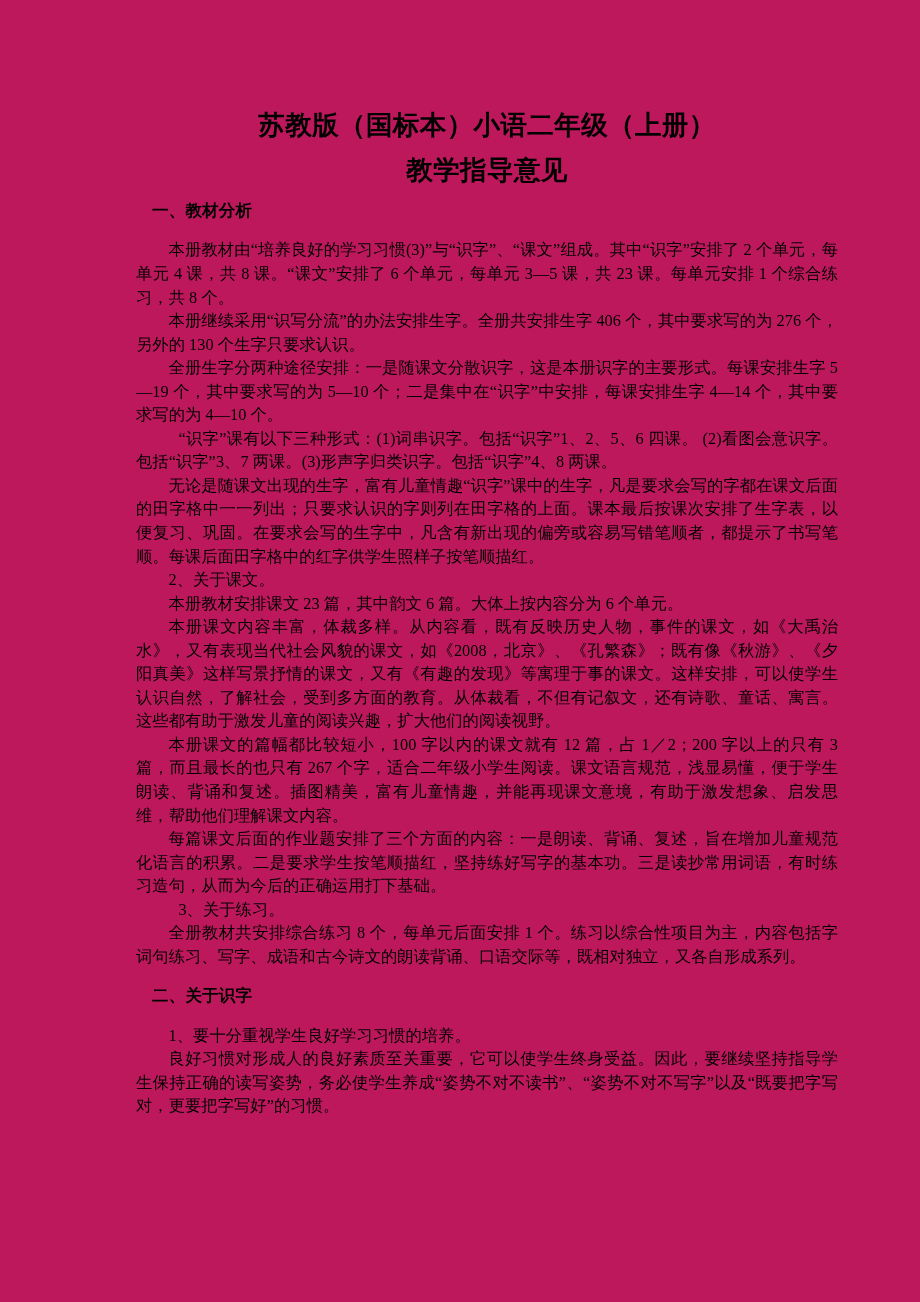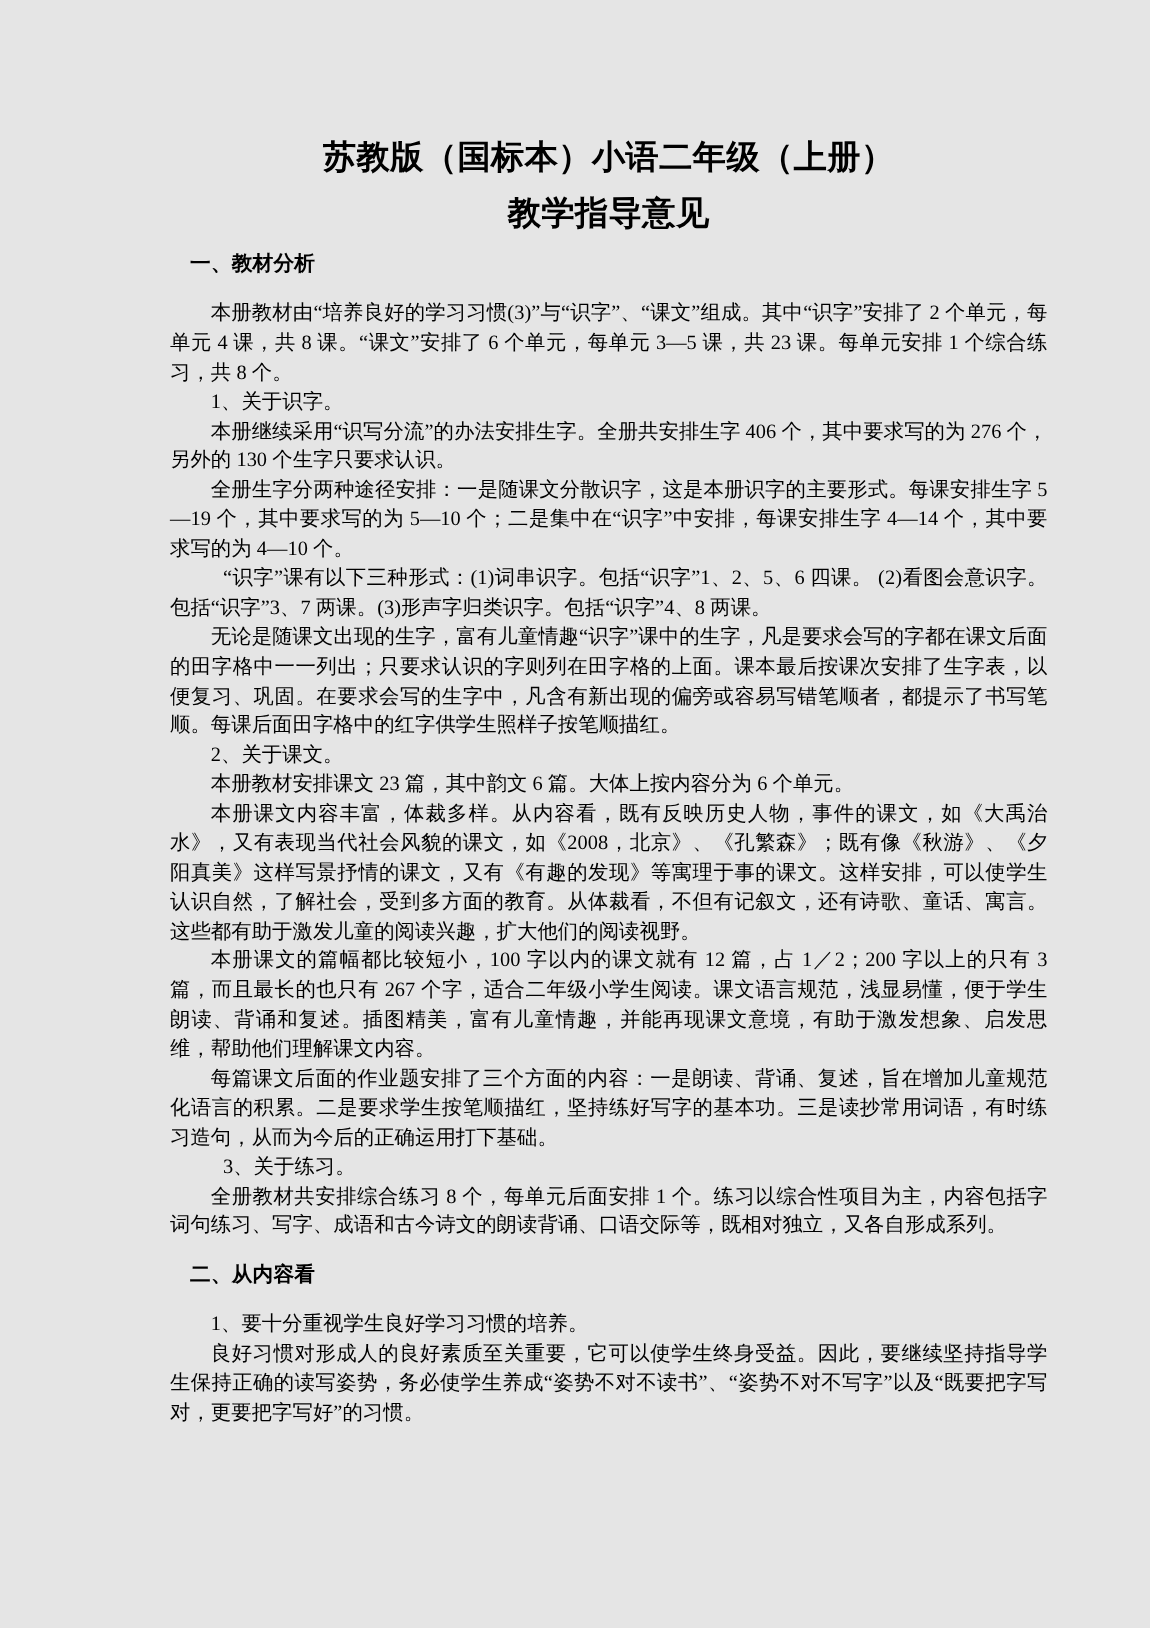--- a/index.html
+++ b/index.html
@@ -11,21 +11,21 @@
     width: 920px;
     height: 1302px;
     font-family: "Liberation Serif", "DejaVu Serif", serif;
     color: #000000;
     overflow: hidden;
   }
   .page {
     position: relative;
     width: 920px;
     height: 1302px;
-    background: #e5e5e5;
+    background: #be185d;
     box-sizing: border-box;
   }
   .content {
     position: absolute;
     left: 136px;
     top: 0;
     width: 702px;
   }
   .title-block {
     padding-top: 112px;
@@ -73,32 +73,31 @@
   <div class="content">
 
     <div class="title-block">
       <div class="doc-title line1">苏教版（国标本）小语二年级（上册）</div>
       <div class="doc-title line2">教学指导意见</div>
     </div>
 
     <h2 class="section-heading">一、教材分析</h2>
 
     <p class="para">本册教材由“培养良好的学习习惯(3)”与“识字”、“课文”组成。其中“识字”安排了 2 个单元，每单元 4 课，共 8 课。“课文”安排了 6 个单元，每单元 3—5 课，共 23 课。每单元安排 1 个综合练习，共 8 个。</p>
-    <p class="para">1、关于识字。</p>
     <p class="para">本册继续采用“识写分流”的办法安排生字。全册共安排生字 406 个，其中要求写的为 276 个，另外的 130 个生字只要求认识。</p>
     <p class="para">全册生字分两种途径安排：一是随课文分散识字，这是本册识字的主要形式。每课安排生字 5—19 个，其中要求写的为 5—10 个；二是集中在“识字”中安排，每课安排生字 4—14 个，其中要求写的为 4—10 个。</p>
     <p class="para indent3">“识字”课有以下三种形式：(1)词串识字。包括“识字”1、2、5、6 四课。 (2)看图会意识字。包括“识字”3、7 两课。(3)形声字归类识字。包括“识字”4、8 两课。</p>
     <p class="para">无论是随课文出现的生字，富有儿童情趣“识字”课中的生字，凡是要求会写的字都在课文后面的田字格中一一列出；只要求认识的字则列在田字格的上面。课本最后按课次安排了生字表，以便复习、巩固。在要求会写的生字中，凡含有新出现的偏旁或容易写错笔顺者，都提示了书写笔顺。每课后面田字格中的红字供学生照样子按笔顺描红。</p>
     <p class="para">2、关于课文。</p>
     <p class="para">本册教材安排课文 23 篇，其中韵文 6 篇。大体上按内容分为 6 个单元。</p>
     <p class="para">本册课文内容丰富，体裁多样。从内容看，既有反映历史人物，事件的课文，如《大禹治水》，又有表现当代社会风貌的课文，如《2008，北京》、《孔繁森》；既有像《秋游》、《夕阳真美》这样写景抒情的课文，又有《有趣的发现》等寓理于事的课文。这样安排，可以使学生认识自然，了解社会，受到多方面的教育。从体裁看，不但有记叙文，还有诗歌、童话、寓言。这些都有助于激发儿童的阅读兴趣，扩大他们的阅读视野。</p>
     <p class="para">本册课文的篇幅都比较短小，100 字以内的课文就有 12 篇，占 1／2；200 字以上的只有 3 篇，而且最长的也只有 267 个字，适合二年级小学生阅读。课文语言规范，浅显易懂，便于学生朗读、背诵和复述。插图精美，富有儿童情趣，并能再现课文意境，有助于激发想象、启发思维，帮助他们理解课文内容。</p>
     <p class="para">每篇课文后面的作业题安排了三个方面的内容：一是朗读、背诵、复述，旨在增加儿童规范化语言的积累。二是要求学生按笔顺描红，坚持练好写字的基本功。三是读抄常用词语，有时练习造句，从而为今后的正确运用打下基础。</p>
     <p class="para indent3">3、关于练习。</p>
     <p class="para">全册教材共安排综合练习 8 个，每单元后面安排 1 个。练习以综合性项目为主，内容包括字词句练习、写字、成语和古今诗文的朗读背诵、口语交际等，既相对独立，又各自形成系列。</p>
 
-    <h2 class="section-heading">二、从内容看</h2>
+    <h2 class="section-heading">二、关于识字</h2>
 
     <p class="para">1、要十分重视学生良好学习习惯的培养。</p>
     <p class="para">良好习惯对形成人的良好素质至关重要，它可以使学生终身受益。因此，要继续坚持指导学生保持正确的读写姿势，务必使学生养成“姿势不对不读书”、“姿势不对不写字”以及“既要把字写对，更要把字写好”的习惯。</p>
 
   </div>
 </div>
 
 </body></html>

